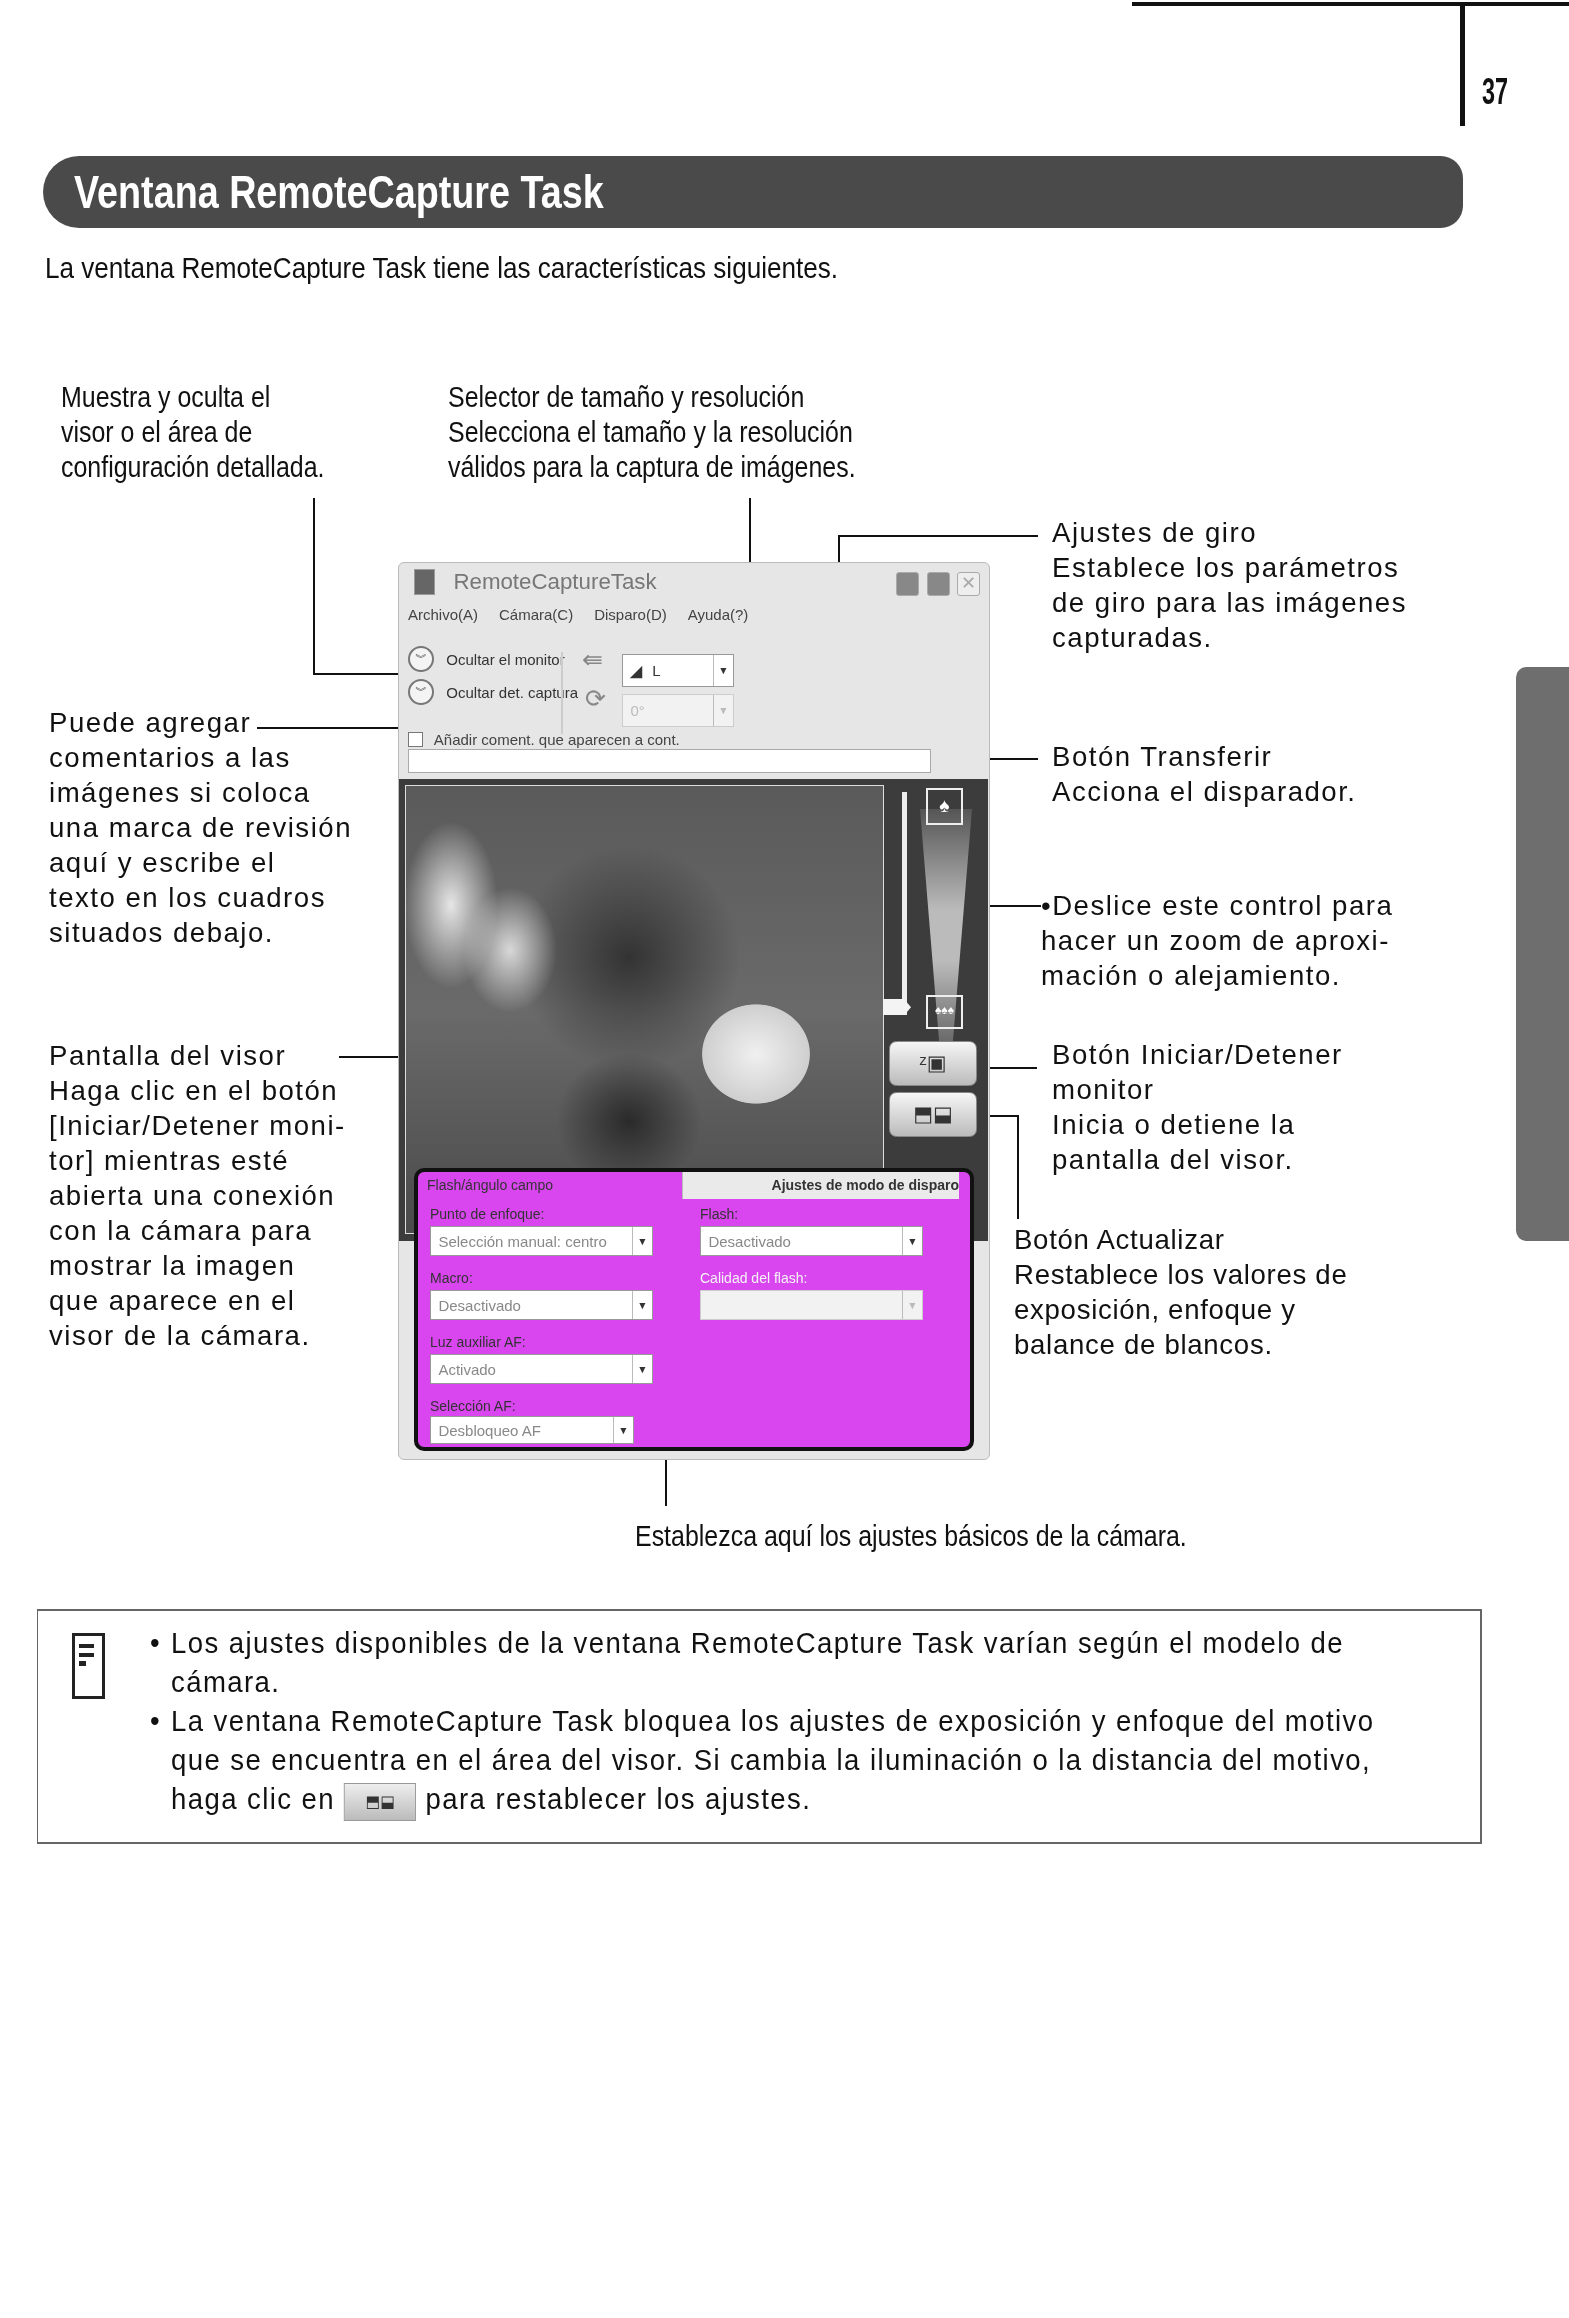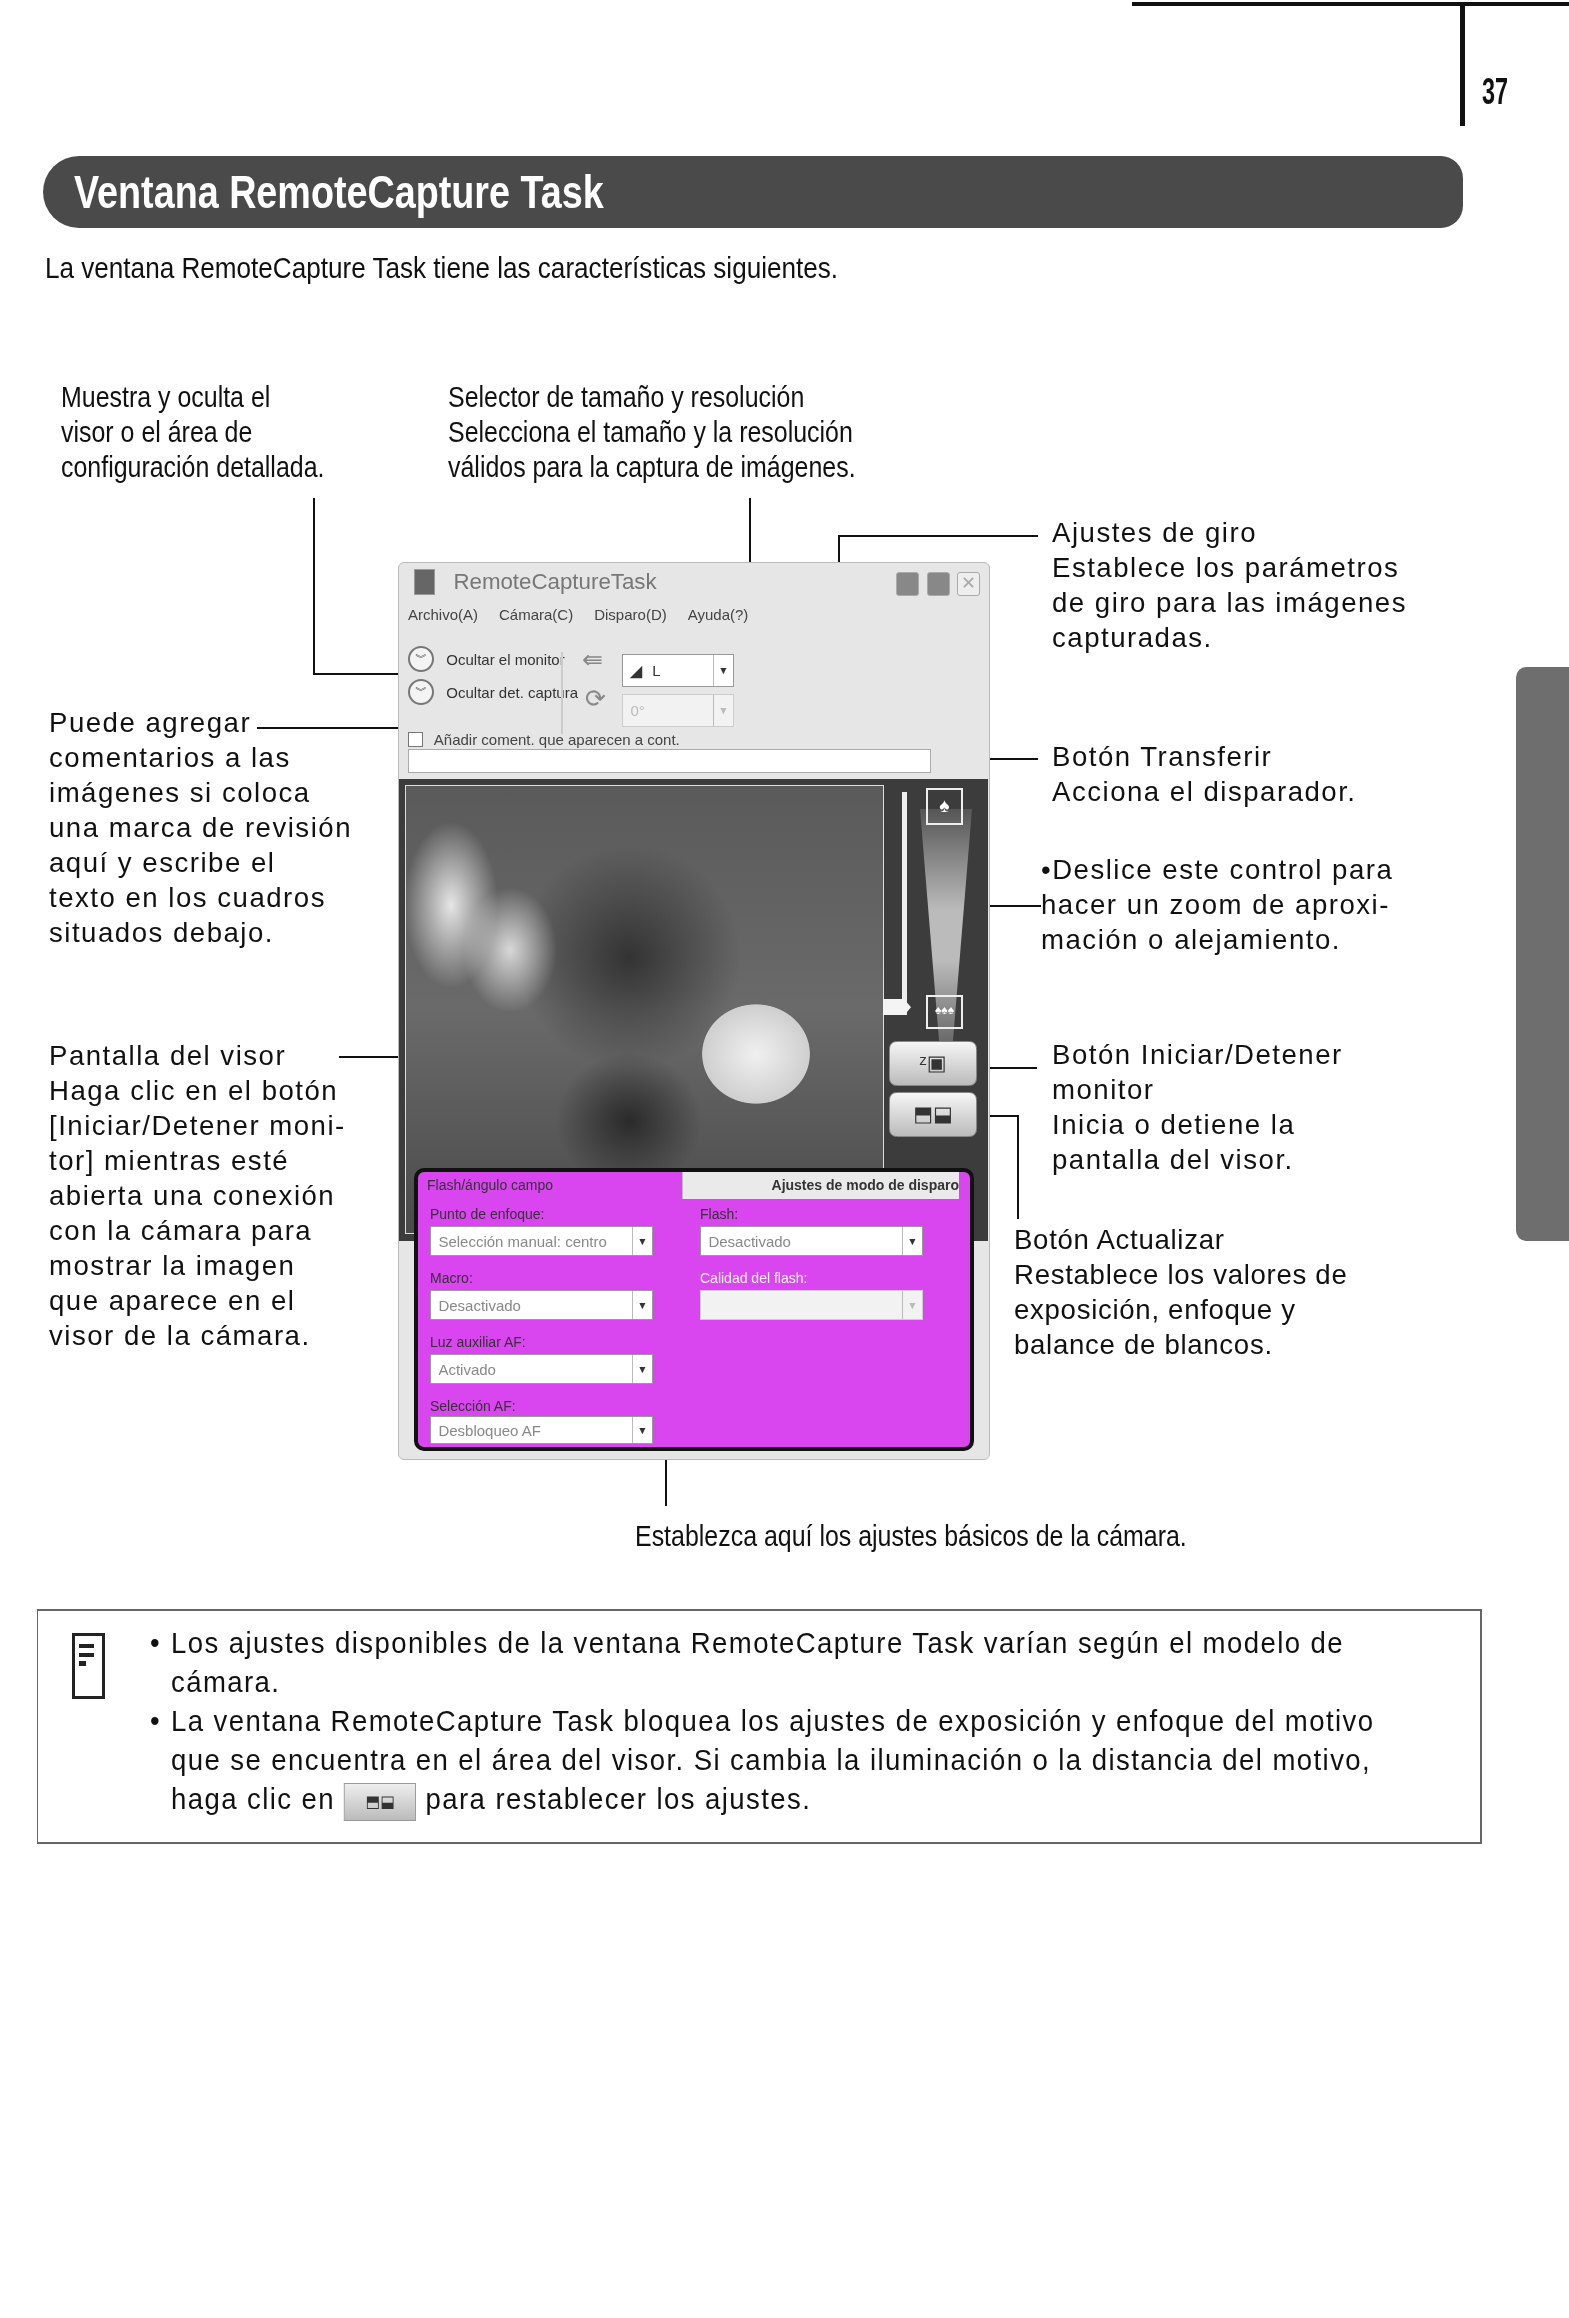--- a/index.html
+++ b/index.html
@@ -91,21 +91,21 @@
 capturadas.</div>
 <div class="abs callout wide" style="left:1052px;top:739px;font-size:27.6px;">Botón Transferir
 Acciona el disparador.</div>
 <div class="abs callout wide" style="left:49px;top:705px;font-size:27.6px;">Puede agregar
 comentarios a las
 imágenes si coloca
 una marca de revisión
 aquí y escribe el
 texto en los cuadros
 situados debajo.</div>
-<div class="abs callout wide" style="left:1041px;top:852px;font-size:27.6px;">•Deslice este control para
+<div class="abs callout wide" style="left:1041px;top:888px;font-size:27.6px;">•Deslice este control para
 hacer un zoom de aproxi-
 mación o alejamiento.</div>
 <div class="abs callout wide" style="left:49px;top:1038px;font-size:27.6px;">Pantalla del visor
 Haga clic en el botón
 [Iniciar/Detener moni-
 tor] mientras esté
 abierta una conexión
 con la cámara para
 mostrar la imagen
 que aparece en el
@@ -205,21 +205,21 @@
     <div class="abs combo" style="left:12px;top:118px;width:223px;height:30px;">
       <span style="color:#888;">Desactivado</span>
       <span class="arrow">▼</span>
     </div>
     <div class="abs field-label" style="left:12px;top:162px;">Luz auxiliar AF:</div>
     <div class="abs combo" style="left:12px;top:182px;width:223px;height:30px;">
       <span style="color:#888;">Activado</span>
       <span class="arrow">▼</span>
     </div>
     <div class="abs field-label" style="left:12px;top:226px;">Selección AF:</div>
-    <div class="abs combo" style="left:12px;top:244px;width:223px;height:28px;text-align:center;">
+    <div class="abs combo" style="left:12px;top:244px;width:204px;height:28px;text-align:center;">
       <span style="color:#888;">Desbloqueo AF</span>
       <span class="arrow">▼</span>
     </div>
 
     <div class="abs field-label" style="left:282px;top:34px;">Flash:</div>
     <div class="abs combo" style="left:282px;top:54px;width:223px;height:30px;">
       <span style="color:#888;">Desactivado</span>
       <span class="arrow">▼</span>
     </div>
     <div class="abs field-label disabled" style="left:282px;top:98px;">Calidad del flash:</div>

